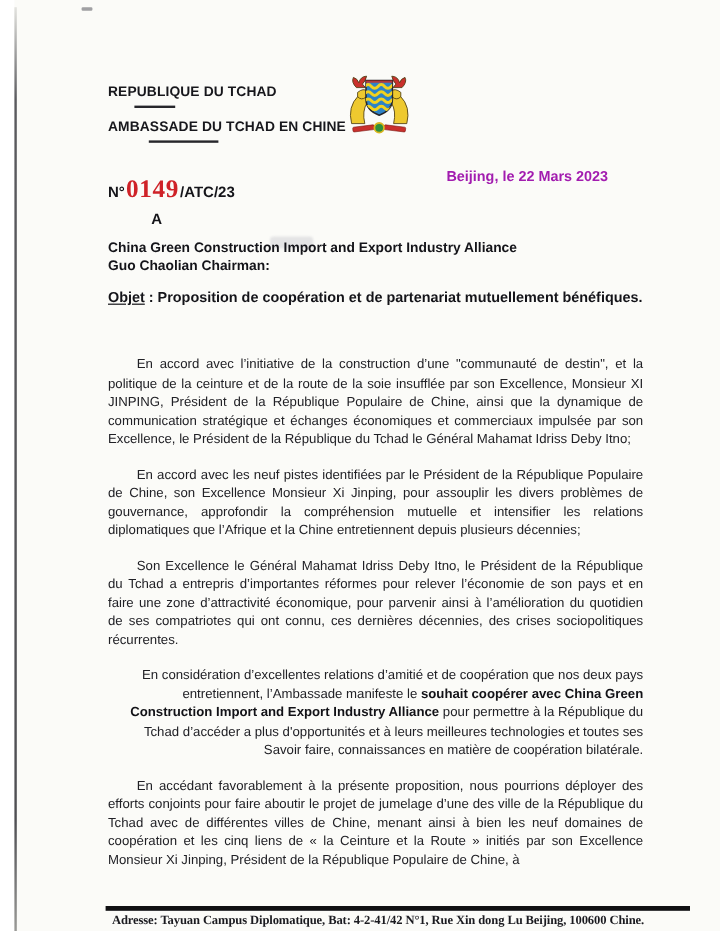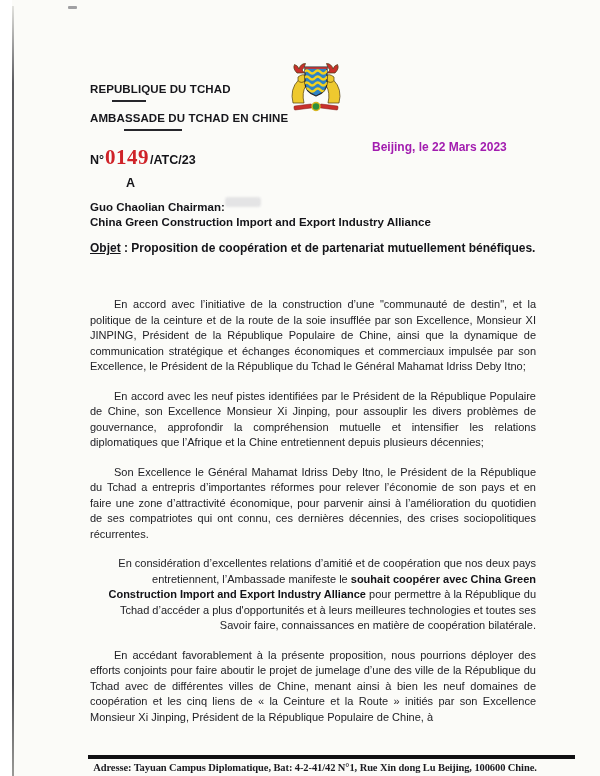--- a/index.html
+++ b/index.html
@@ -6,21 +6,21 @@
   html,body { width:600px; height:776px; background:#ffffff; }
   body { font-family:"Liberation Sans", sans-serif; color:#212126; }
   .page { position:relative; width:600px; height:776px; background:#fbfbf8; overflow:hidden; }
   .paper-strip { position:absolute; left:0; top:0; width:12px; height:100%; background:#ffffff; }
   .edge-line { position:absolute; left:12px; top:6px; bottom:0; width:2px;
                background:linear-gradient(#e3e3df, #5a5a5e 10%, #4f4f53 88%, #9a9a97); }
   .speck { position:absolute; left:68px; top:6px; width:9px; height:3px; background:#6f6f74; opacity:.65; border-radius:1px; }
   .smudge { position:absolute; left:225px; top:197px; width:36px; height:10px; background:#b6b6bf; opacity:.32; filter:blur(1px); border-radius:3px; }
 
   
-  .lh-left { position:absolute; left:90px; top:83px; font-weight:bold; font-size:11.5px; letter-spacing:.1px; color:#17171c; }
+  .lh-left { position:absolute; left:90px; top:71px; font-weight:bold; font-size:11.5px; letter-spacing:.1px; color:#17171c; }
   .lh-right { position:absolute; left:370px; top:71px; font-weight:bold; font-size:11.5px; color:#17171c; }
   .rule { height:2px; background:#26262b; }
   .rule-1 { width:34px; margin:5px 0 10px 22px; }
   .rule-2 { width:58px; margin:5px 0 0 34px; }
   .rule-3 { width:46px; margin:5px 0 0 28px; }
   .emblem { position:absolute; left:283px; top:59px; width:66px; height:58px; }
 
   
   .ref-row { position:absolute; left:90px; top:133px; display:flex; align-items:baseline; font-weight:bold; color:#141419; }
   .ref-prefix { font-size:12.5px; }
@@ -100,22 +100,22 @@
 
   <div class="ref-row">
     <span class="ref-prefix">N°</span>
     <span class="ref-number">0149</span>
     <span class="ref-suffix">/ATC/23</span>
   </div>
   <div class="dateline">Beijing, le 22 Mars 2023</div>
 
   <div class="salutation">A</div>
   <div class="recipient">
+    <div>China Green Construction Import and Export Industry Alliance</div>
     <div>Guo Chaolian Chairman:</div>
-    <div>China Green Construction Import and Export Industry Alliance</div>
   </div>
 
   <div class="subject">
     <span class="objet">Objet</span><span> : </span><span>Proposition de coopération et de partenariat mutuellement bénéfiques.</span>
   </div>
 
   <div class="content">
     <p class="indent justify">En accord avec l’initiative de la construction d’une "communauté de destin", et la politique de la ceinture et de la route de la soie insufflée par son Excellence, Monsieur XI JINPING, Président de la République Populaire de Chine, ainsi que la dynamique de communication stratégique et échanges économiques et commerciaux impulsée par son Excellence, le Président de la République du Tchad le Général Mahamat Idriss Deby Itno;</p>
     <p class="indent justify">En accord avec les neuf pistes identifiées par le Président de la République Populaire de Chine, son Excellence Monsieur Xi Jinping, pour assouplir les divers problèmes de gouvernance, approfondir la compréhension mutuelle et intensifier les relations diplomatiques que l’Afrique et la Chine entretiennent depuis plusieurs décennies;</p>
     <p class="indent justify">Son Excellence le Général Mahamat Idriss Deby Itno, le Président de la République du Tchad a entrepris d’importantes réformes pour relever l’économie de son pays et en faire une zone d’attractivité économique, pour parvenir ainsi à l’amélioration du quotidien de ses compatriotes qui ont connu, ces dernières décennies, des crises sociopolitiques récurrentes.</p>

